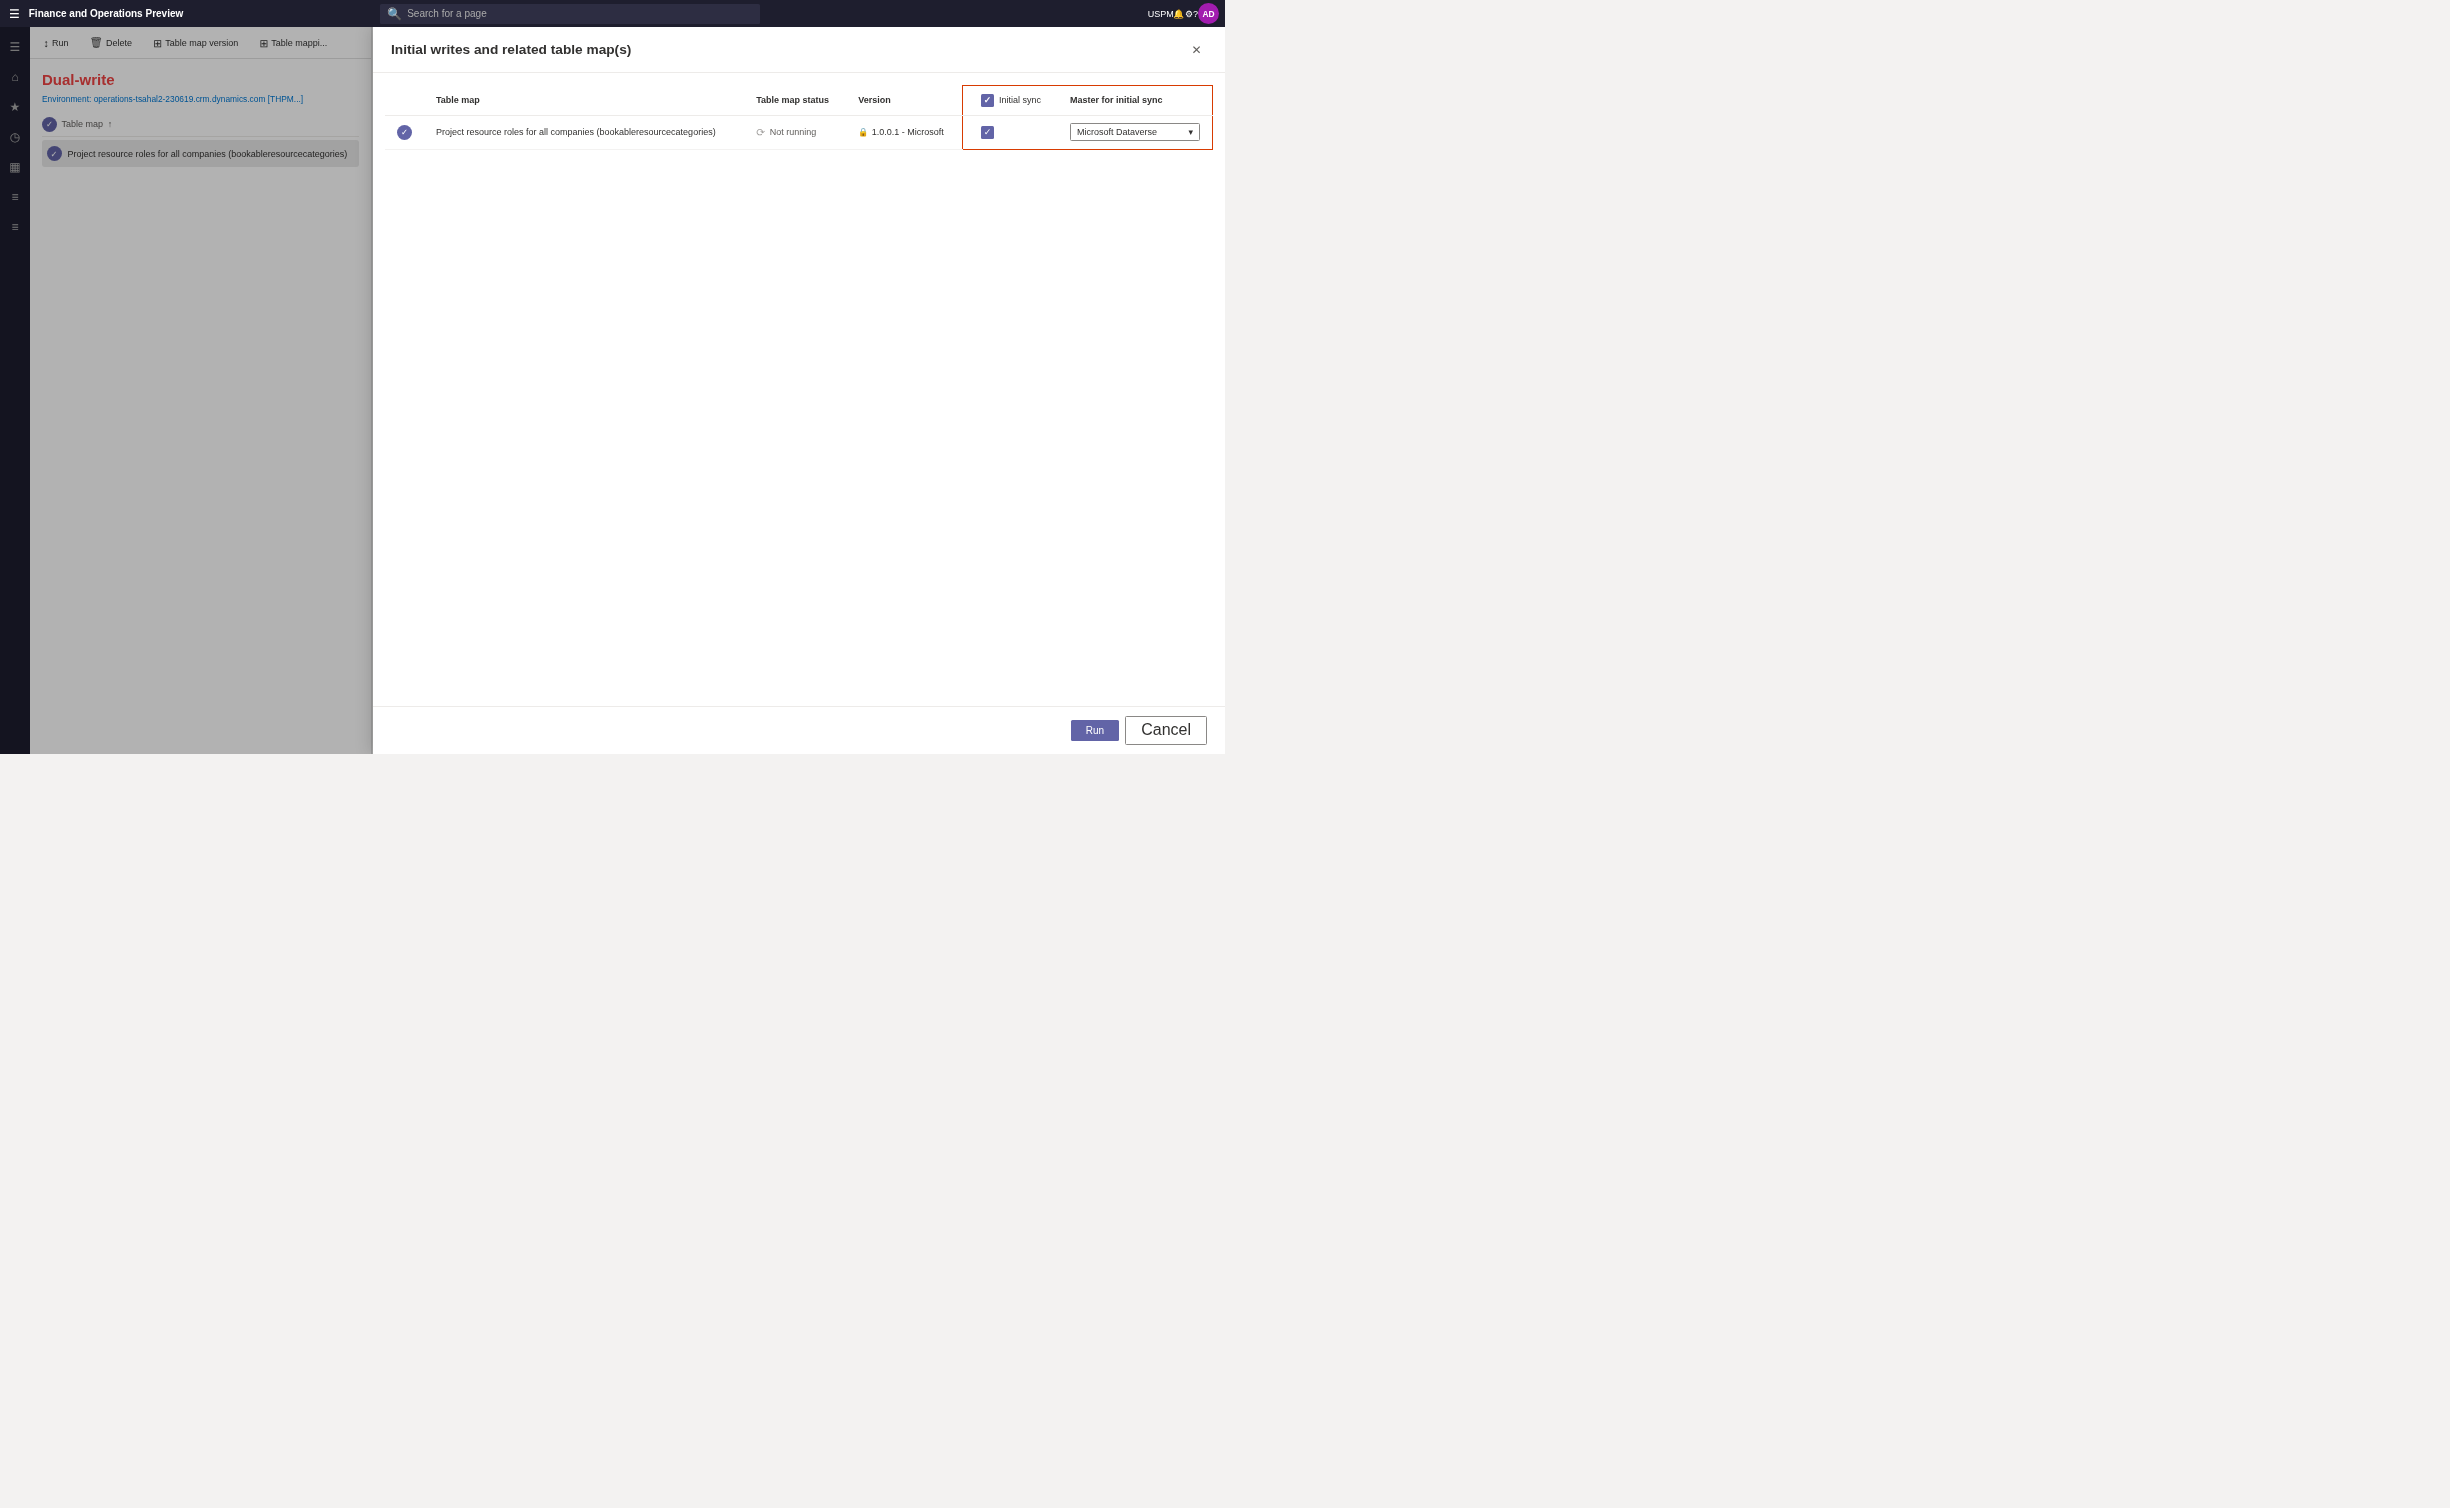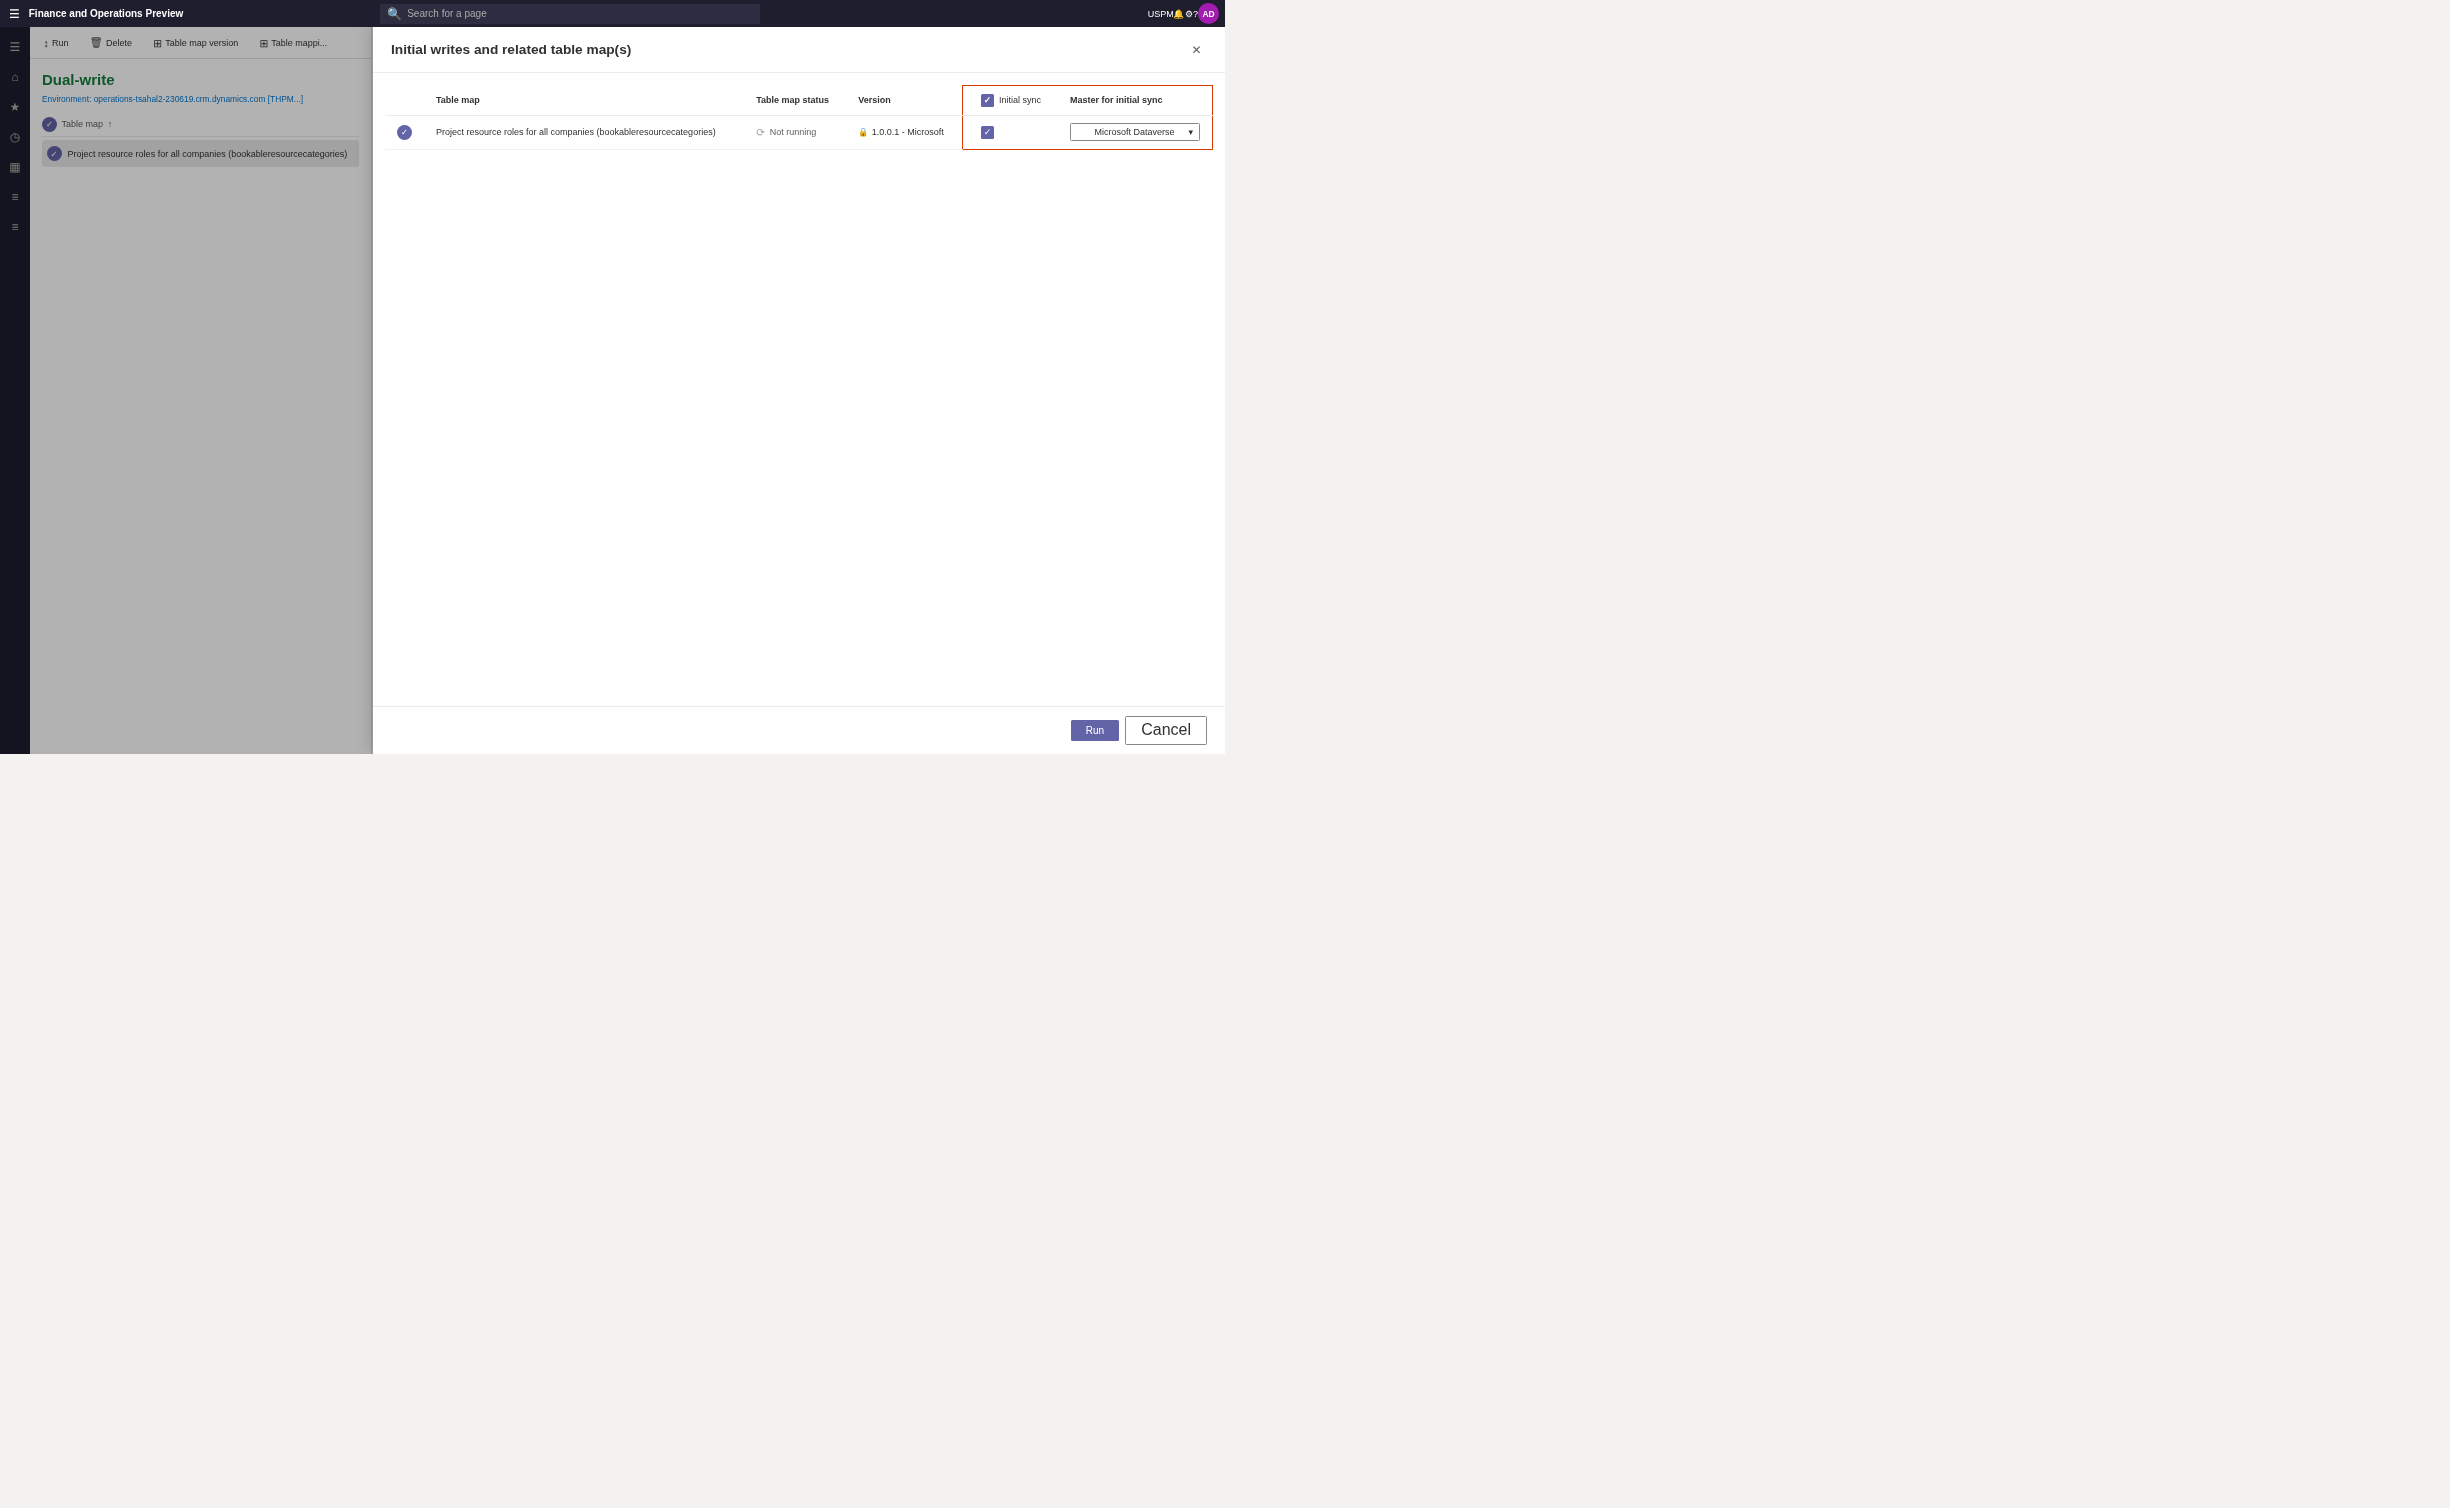--- a/index.html
+++ b/index.html
@@ -122,21 +122,21 @@
     .toolbar-btn .icon { font-size: 10.6px; }
 
     .left-panel-content {
       flex: 1;
       padding: 12px;
       overflow-y: auto;
     }
     .page-title {
       font-size: 15px;
       font-weight: 600;
-      color: #15803d;
+      color: #ef4444;
       margin-bottom: 6px;
     }
     .env-info {
       font-size: 8.4px;
       color: #605e5c;
       margin-bottom: 8px;
     }
     .env-info span { color: #0078d4; }
 
     .table-list-header {
@@ -281,21 +281,21 @@
       display: flex;
       align-items: center;
       border: 0.8px solid #8a8886;
       border-radius: 1.5px;
       padding: 3px 6px;
       font-size: 9px;
       color: #323130;
       gap: 14px;
       cursor: pointer;
       min-width: 122px;
-      justify-content: flex-end;
+      justify-content: space-between;
     }
 
     
     .modal-footer {
       display: flex;
       align-items: center;
       justify-content: flex-end;
       padding: 9px 18px;
       border-top: 0.8px solid #edebe9;
       gap: 6px;

